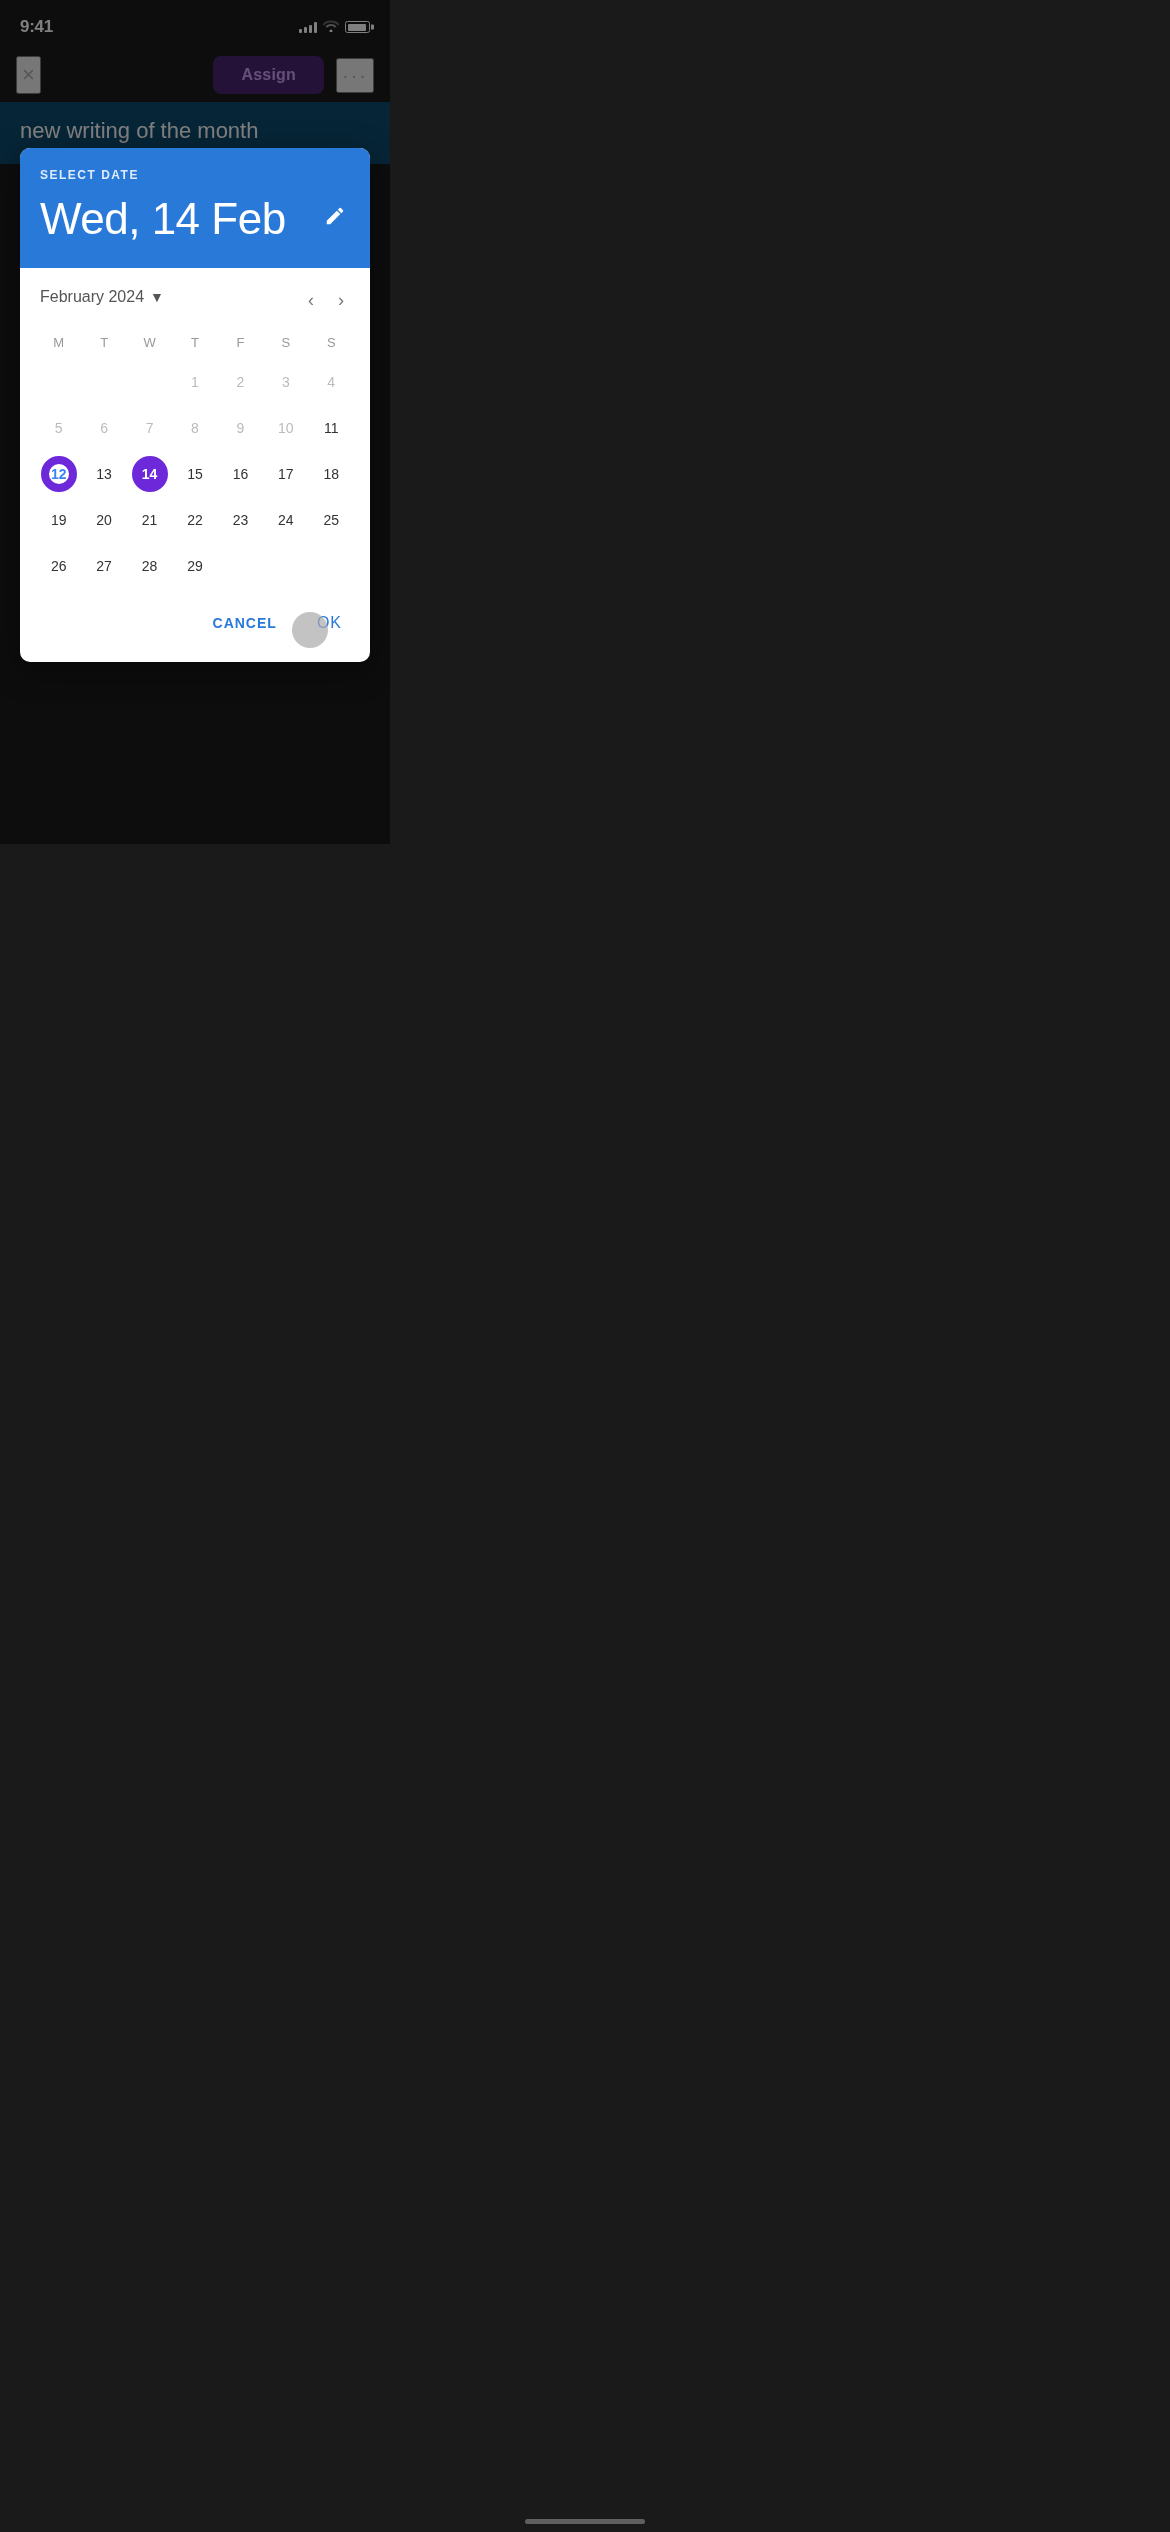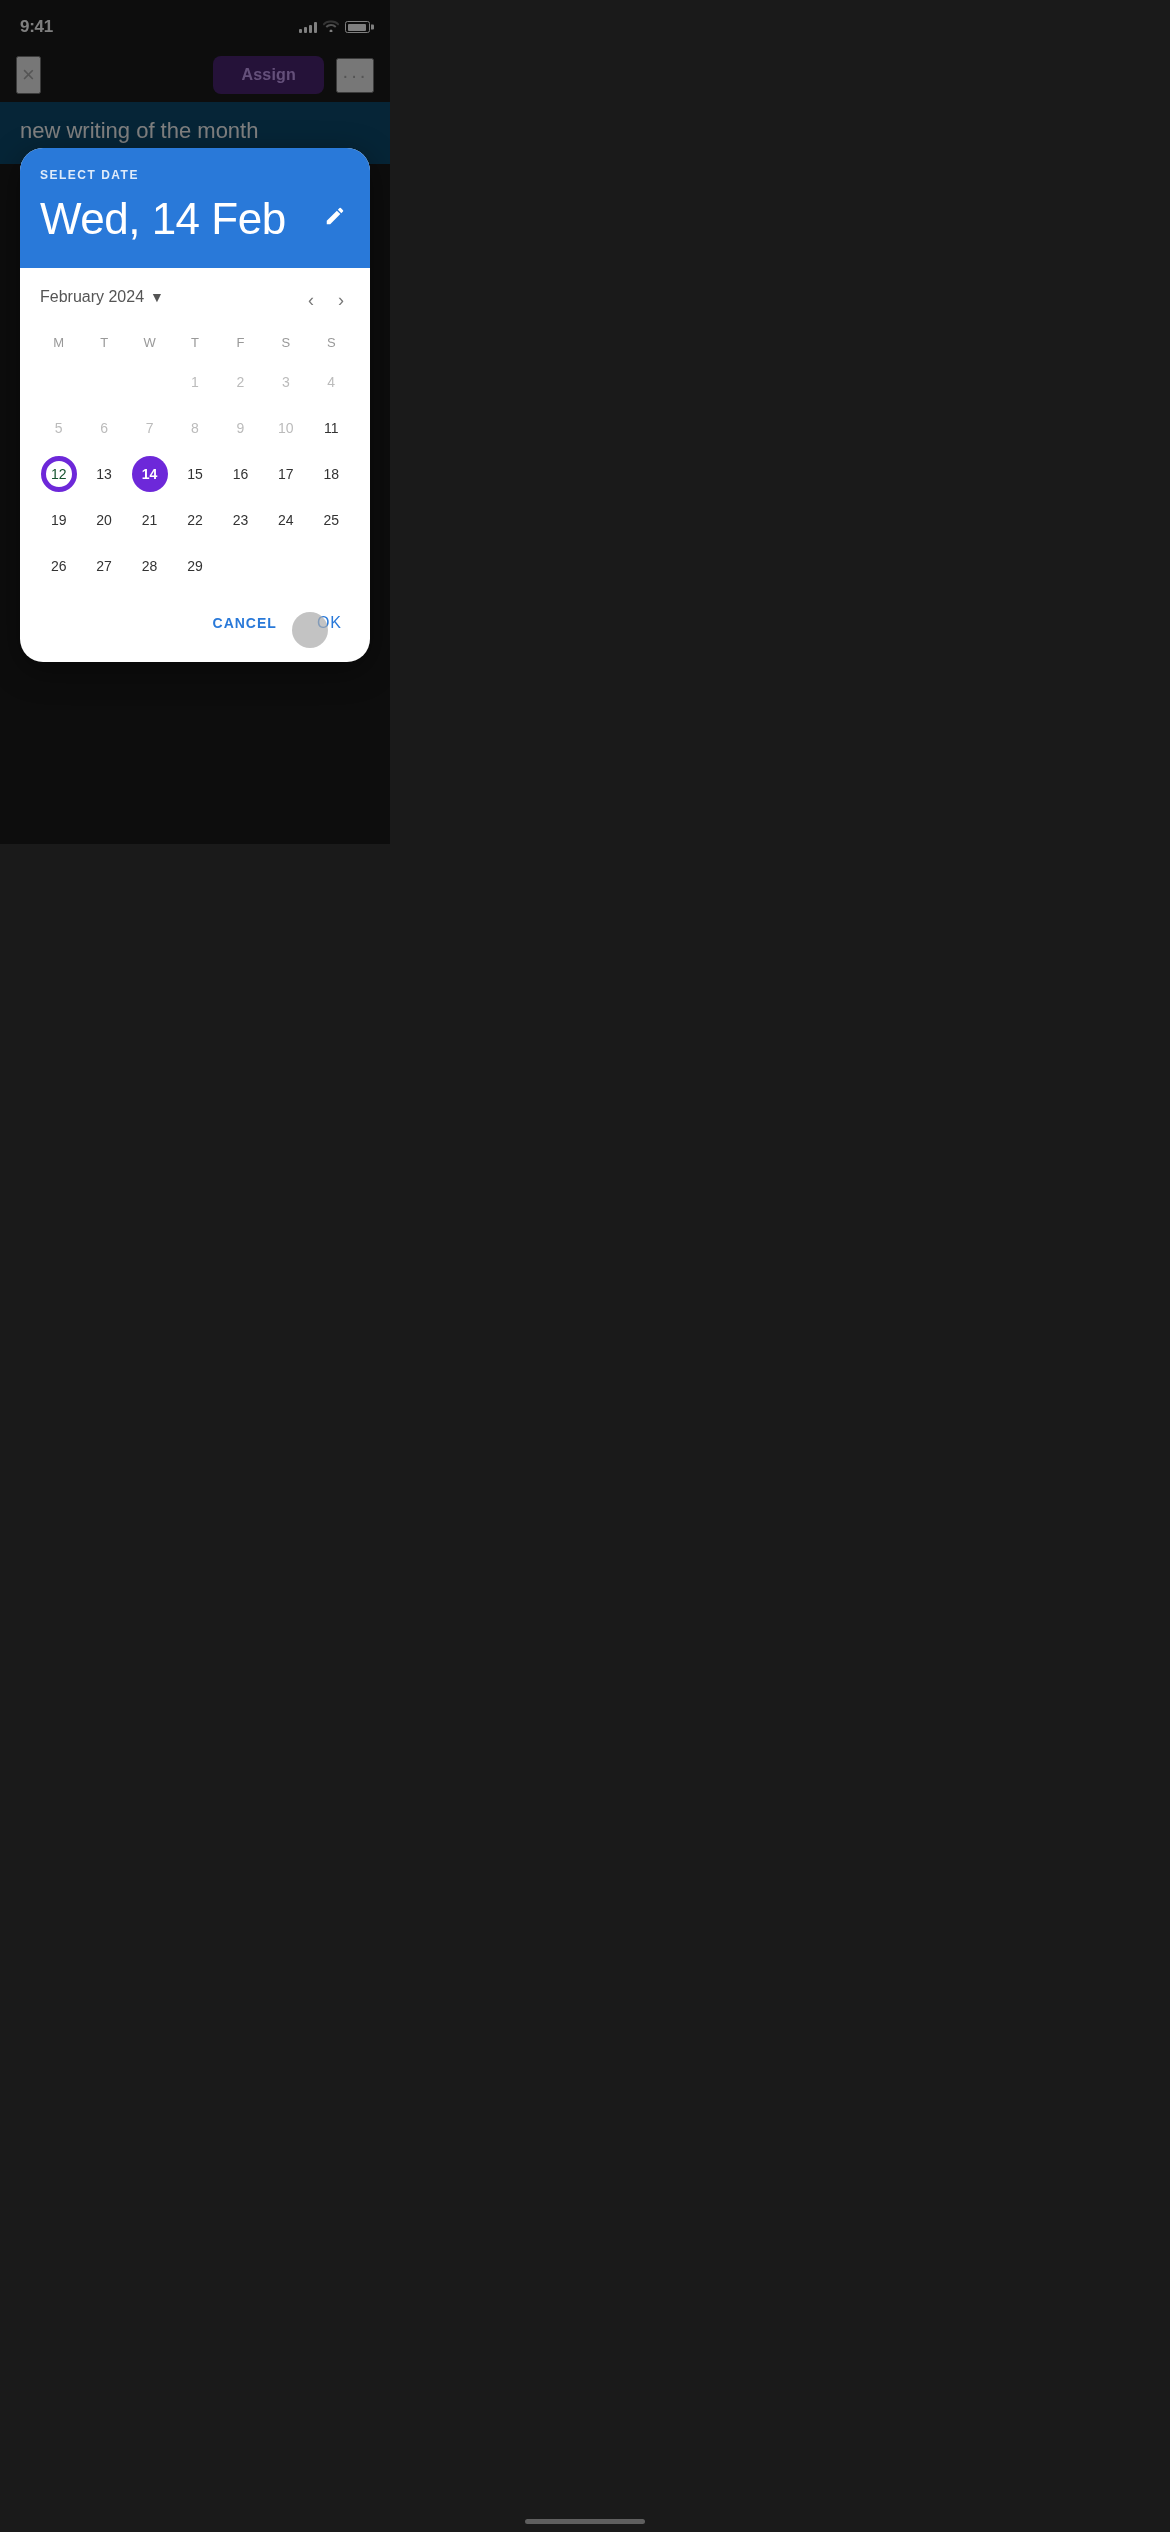--- a/index.html
+++ b/index.html
@@ -136,21 +136,21 @@
       z-index: 10;
     }
 
     
     .date-picker-dialog {
       position: absolute;
       top: 148px;
       left: 20px;
       right: 20px;
       background: #fff;
-      border-radius: 23px;
+      border-radius: 10px;
       overflow: hidden;
       z-index: 20;
       box-shadow: 0 8px 32px rgba(0,0,0,0.4);
     }
 
     
     .dialog-header {
       background: #2979d9;
       padding: 20px 20px 24px;
     }
@@ -262,23 +262,23 @@
       color: #333;
       border-radius: 50%;
       cursor: pointer;
       font-weight: 400;
     }
     .day-number.empty {
       color: transparent;
       pointer-events: none;
     }
     .day-number.today-outline {
-      border: 5px solid #6d28d9;
-      color: #14532d;
-      font-weight: 400;
+      border: 8px solid #6d28d9;
+      color: #3b82f6;
+      font-weight: 700;
     }
     .day-number.selected-day {
       background: #6d28d9;
       color: #fff;
       font-weight: 700;
     }
     .day-number.dimmed {
       color: #bbb;
     }
 

